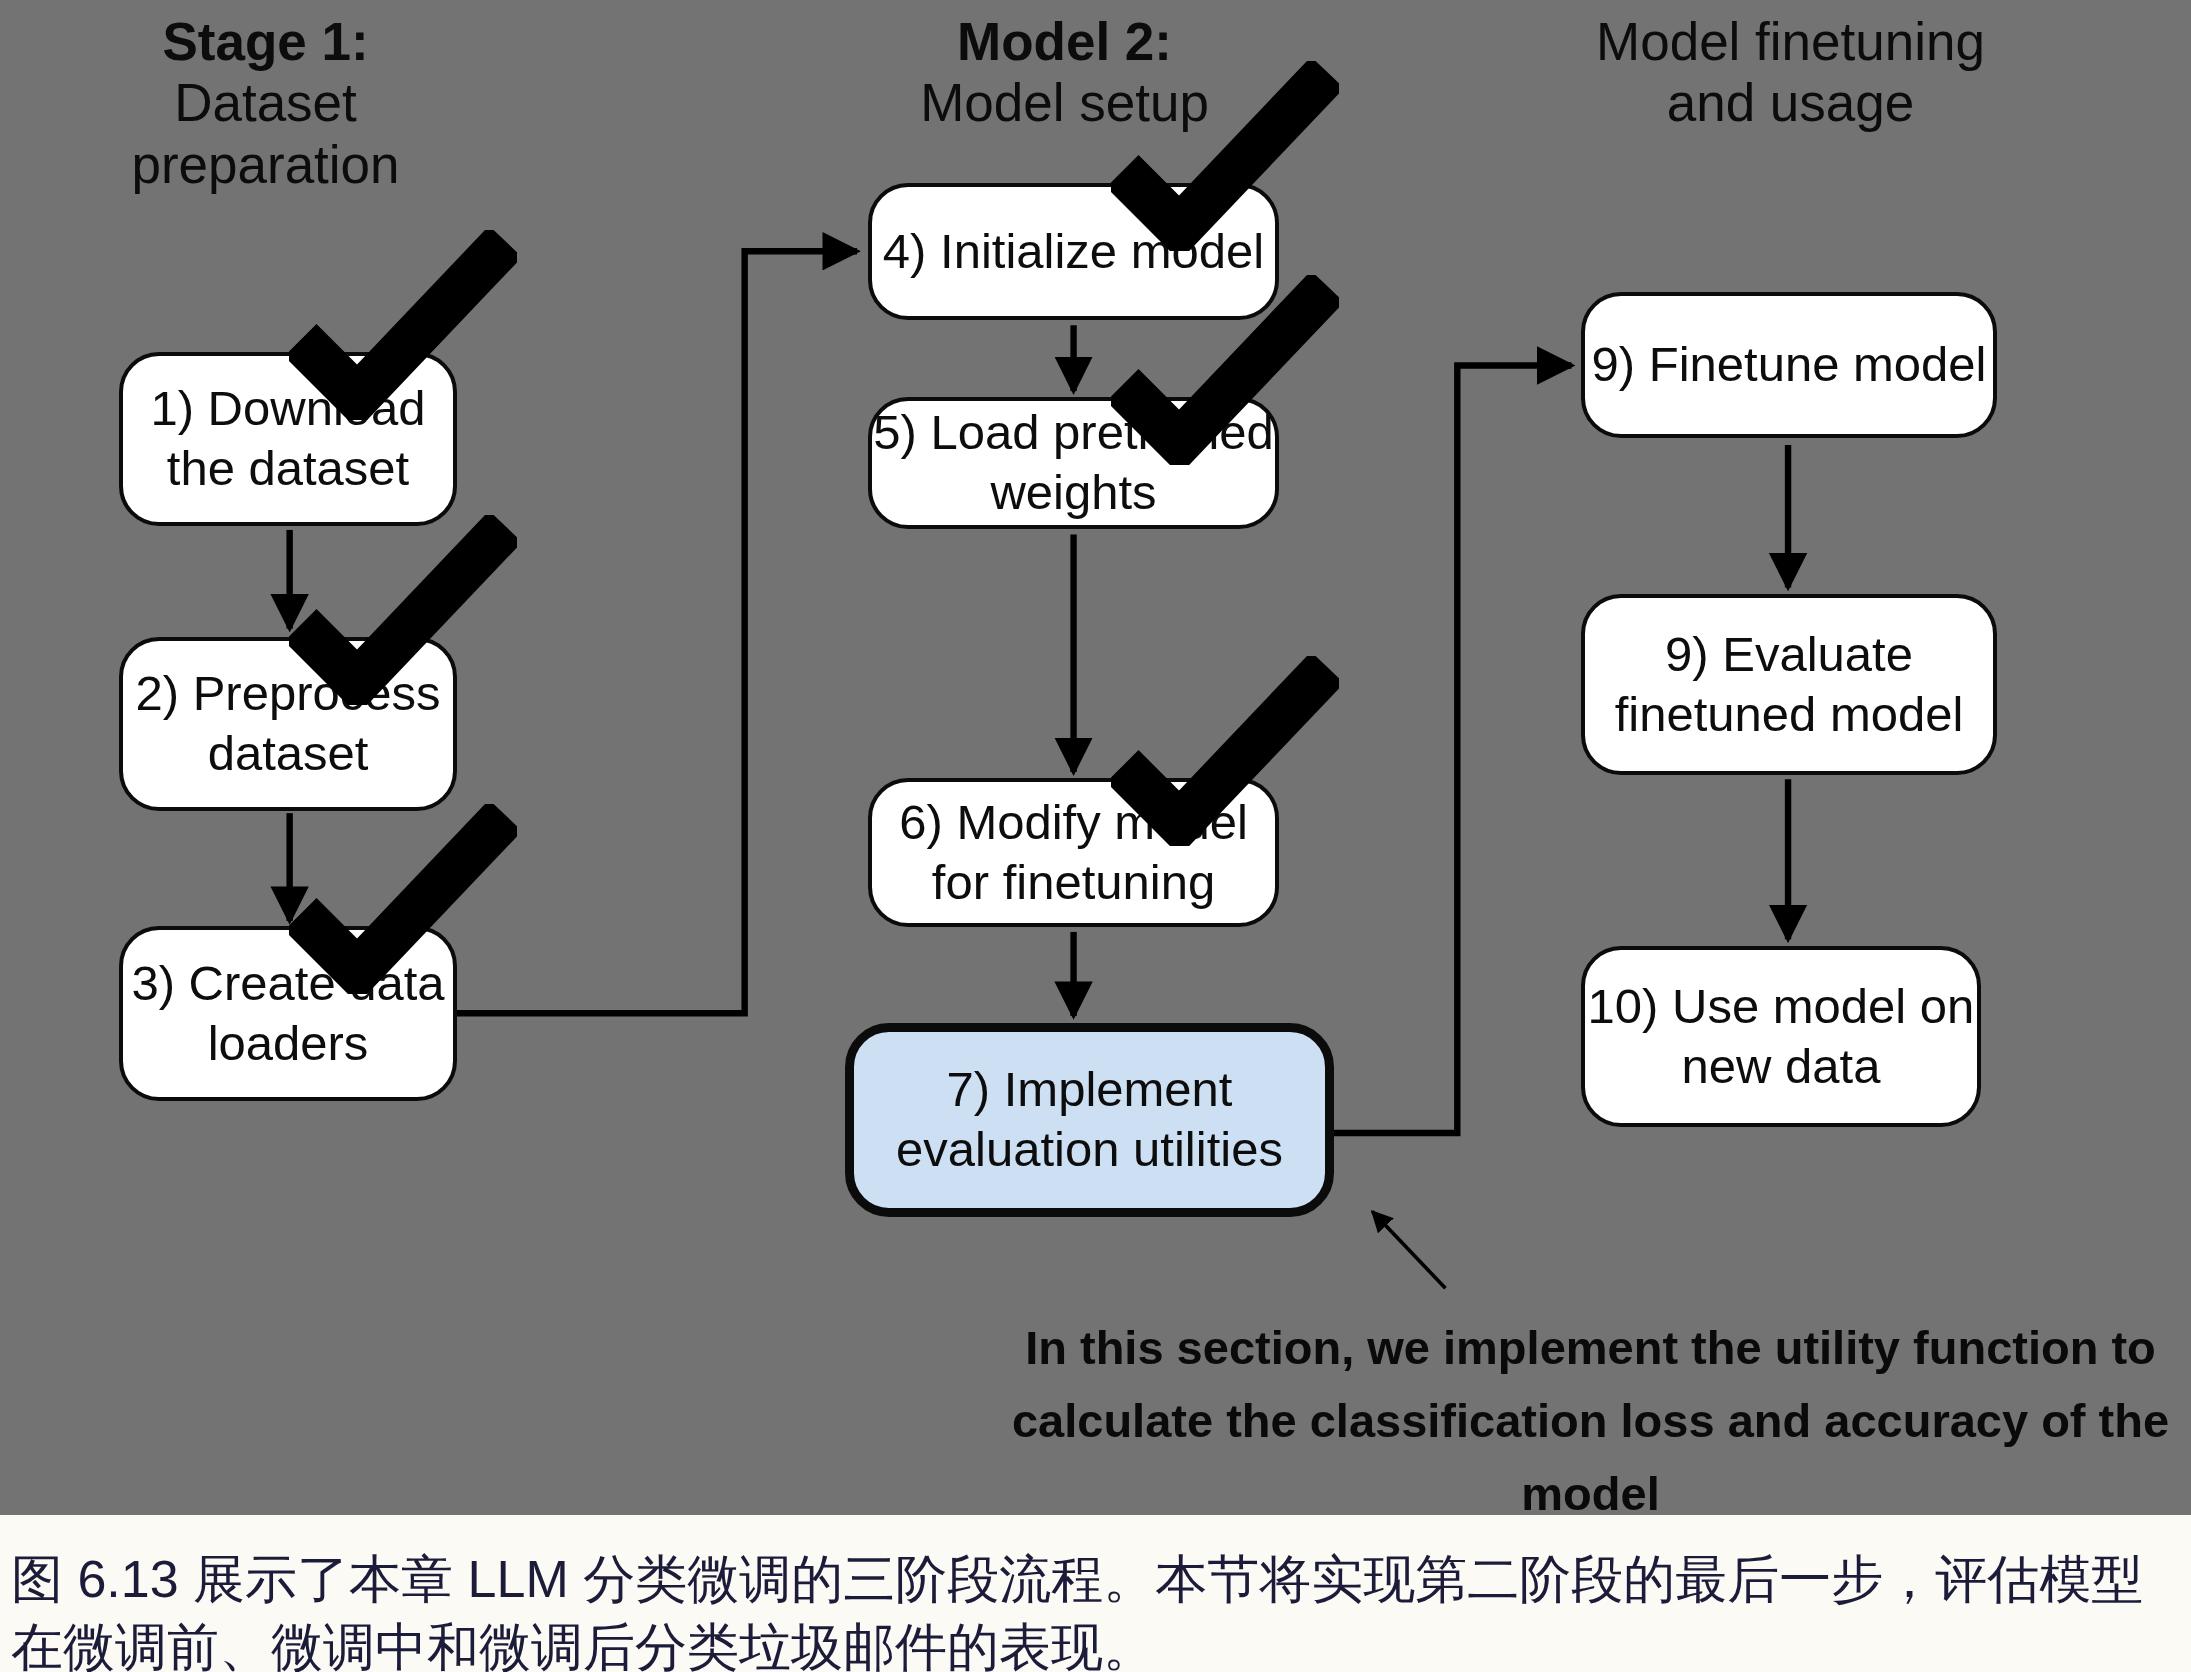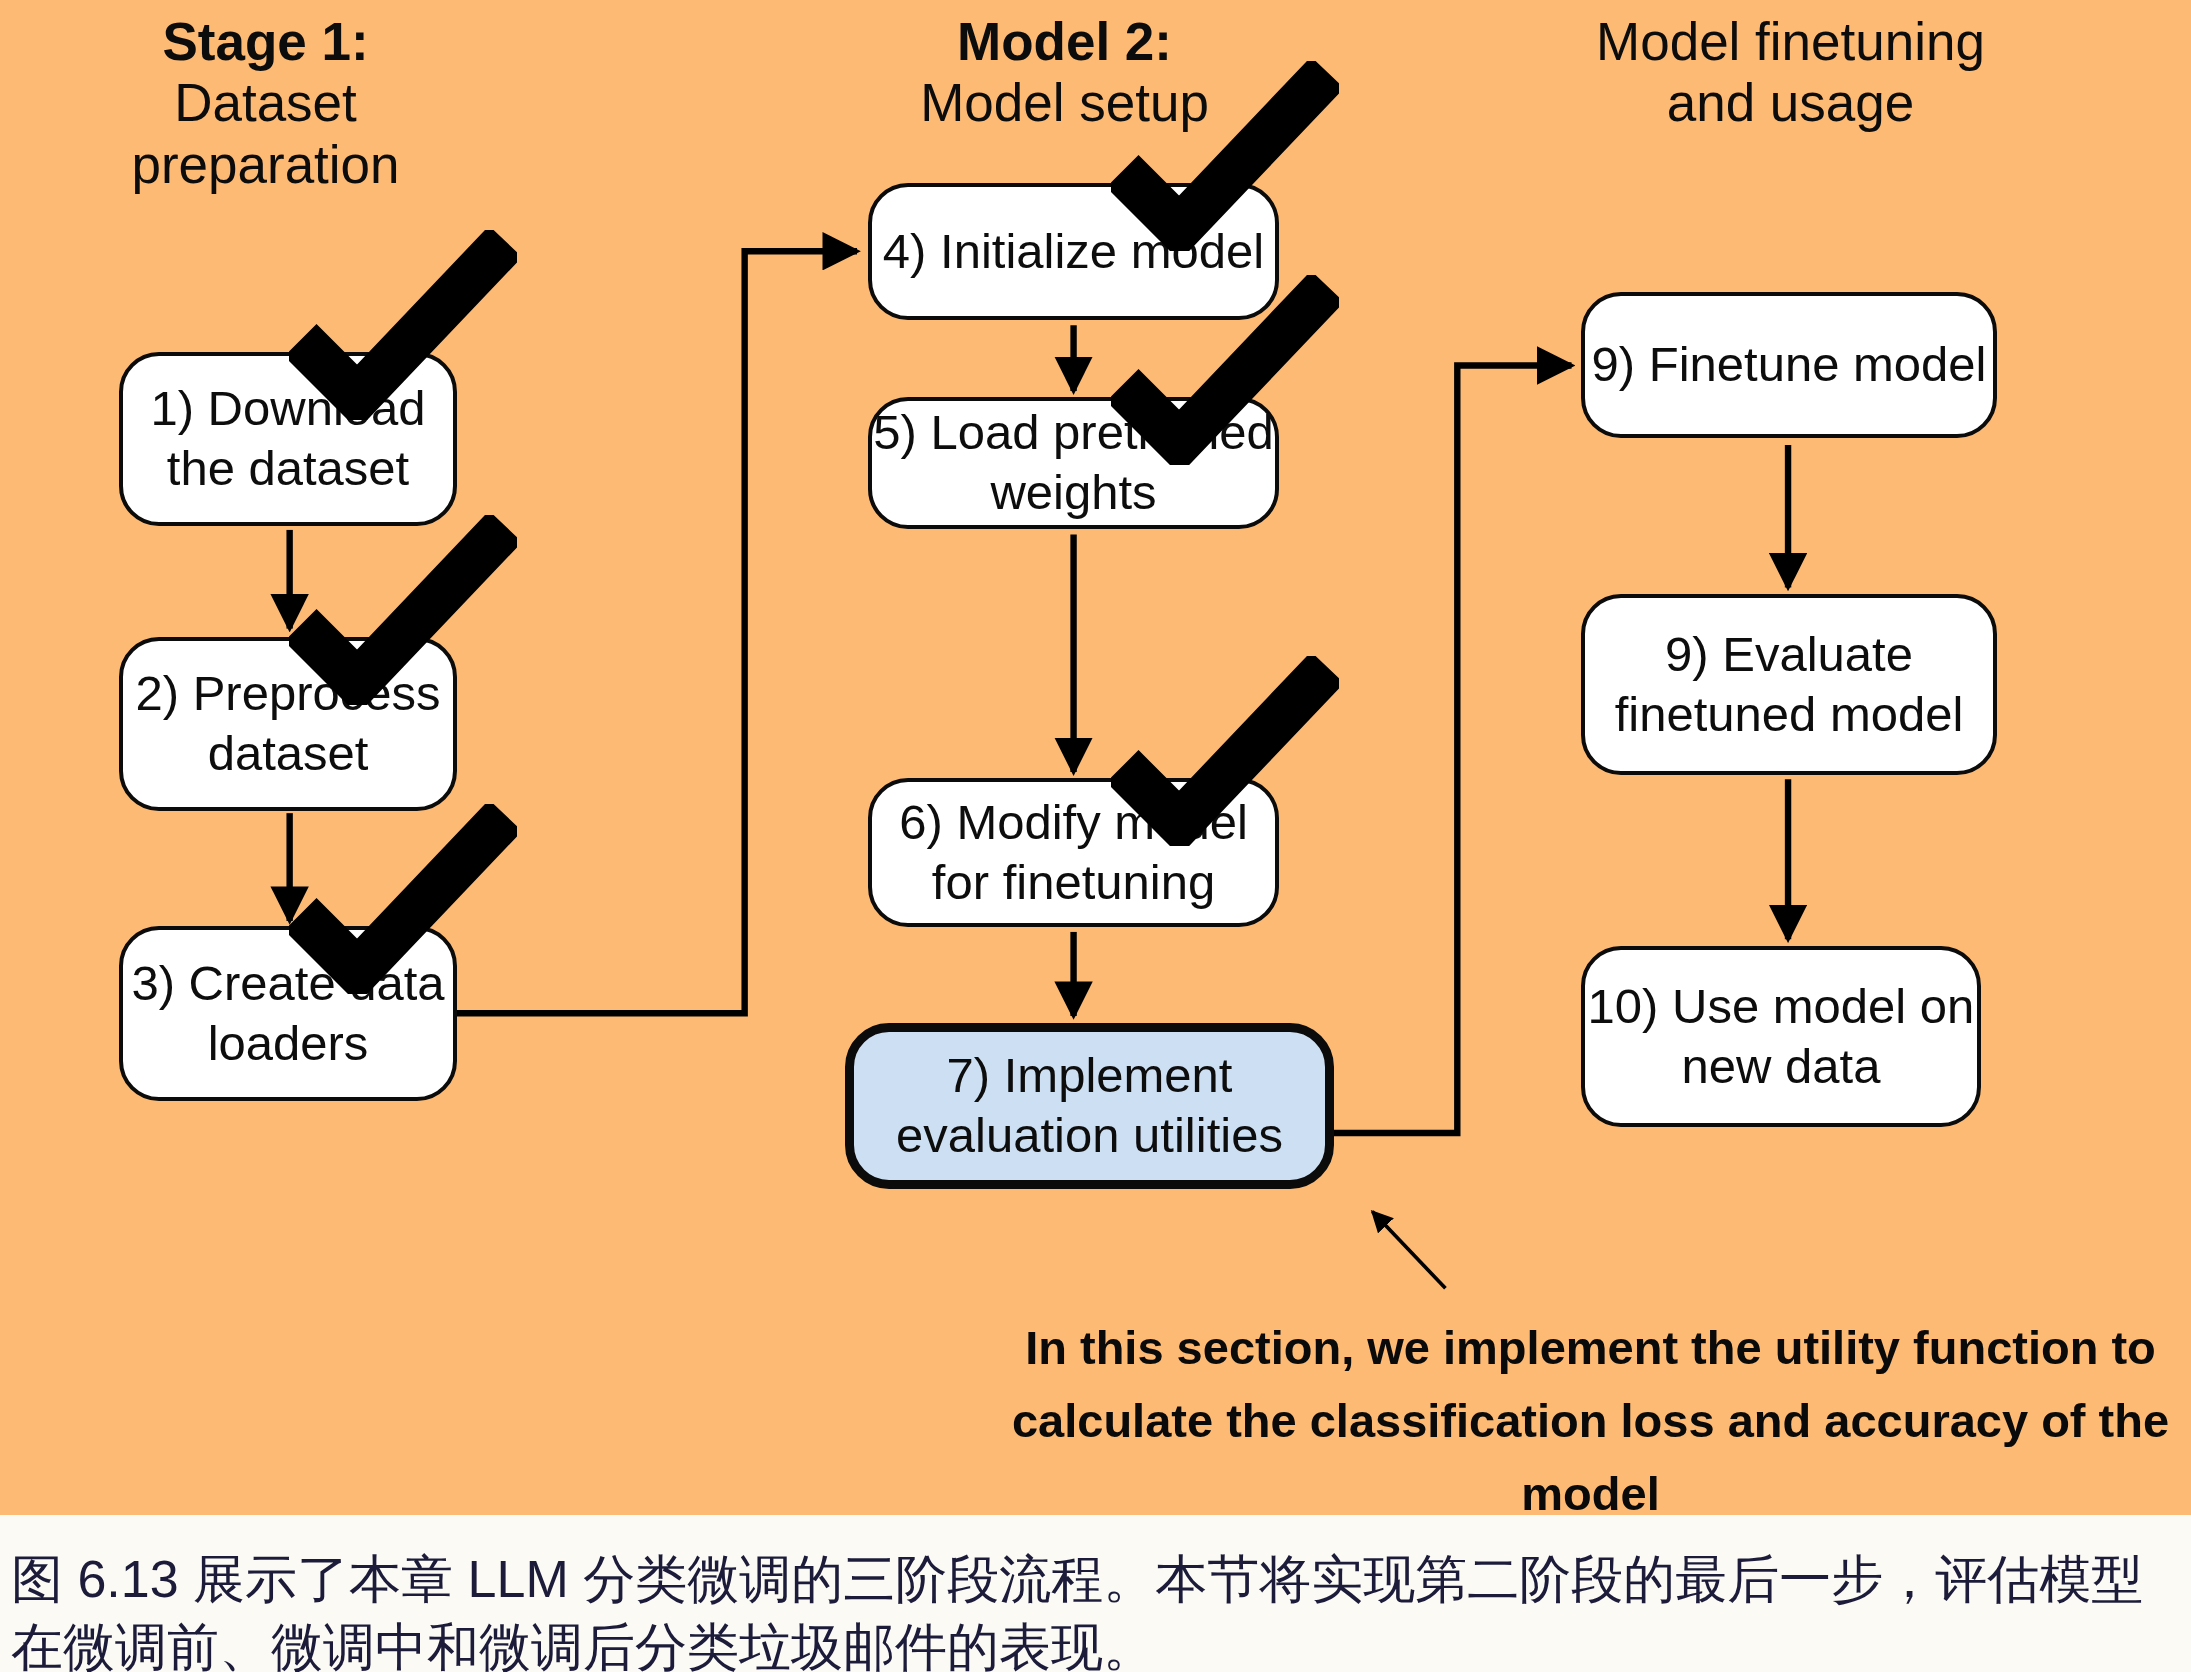--- a/index.html
+++ b/index.html
@@ -1,38 +1,38 @@
 <!DOCTYPE html>
 <html style="font-size:14.6px"><head>
 <meta charset="utf-8">
 <style>
   html,body{margin:0;padding:0;background:#ffffff;}
   .canvas{
-    position:relative;width:2191px;height:1672px;background:#fdba74;overflow:hidden;
+    position:relative;width:2191px;height:1672px;background:#737373;overflow:hidden;
     font-family:"Liberation Sans","DejaVu Sans",sans-serif;color:#111;
   }
   .overlay{position:absolute;left:0;top:0;width:2191px;height:1672px;z-index:1;}
   .stage-title{position:absolute;z-index:2;text-align:center;font-size:53px;line-height:1.16;color:#0c0c0c;}
   .stage-title .t{font-weight:700;}
   .st1{left:37px;top:11px;width:457px;}
   .st2{left:836px;top:11px;width:457px;}
   .st3{left:1562px;top:11px;width:457px;}
   .box{
     position:absolute;z-index:2;display:flex;align-items:center;justify-content:center;
     background:#ffffff;border:4.6px solid #0b0b0b;border-radius:40px;
     text-align:center;font-size:49px;line-height:1.22;color:#0d0d0d;
     box-sizing:border-box;overflow:visible;
   }
   .b1{left:119px;top:352px;width:338px;height:174px;}
   .b2{left:119px;top:637px;width:338px;height:174px;}
   .b3{left:119px;top:926px;width:338px;height:175px;}
   .b4{left:868px;top:183px;width:411px;height:137px;}
   .b5{left:868px;top:397px;width:411px;height:132px;}
   .b6{left:868px;top:778px;width:411px;height:149px;}
-  .b7{left:845px;top:1023px;width:489px;height:166px;border-width:9.1px;border-radius:44px;}
+  .b7{left:845px;top:1023px;width:489px;height:194px;border-width:9.1px;border-radius:44px;}
   .b8{left:1581px;top:292px;width:416px;height:146px;}
   .b9{left:1581px;top:594px;width:416px;height:181px;}
   .b10{left:1581px;top:946px;width:400px;height:181px;}
   .check{position:absolute;right:-64px;top:-126px;width:228px;height:190px;pointer-events:none;}
   .annotation{
     position:absolute;z-index:2;left:969px;top:1312px;width:1243px;text-align:center;
     font-weight:700;font-size:47px;line-height:1.55;color:#0a0a0a;
   }
   .caption-band{position:absolute;z-index:0;left:0;top:1515px;width:2191px;height:157px;background:#fbfaf5;}
   .caption{

